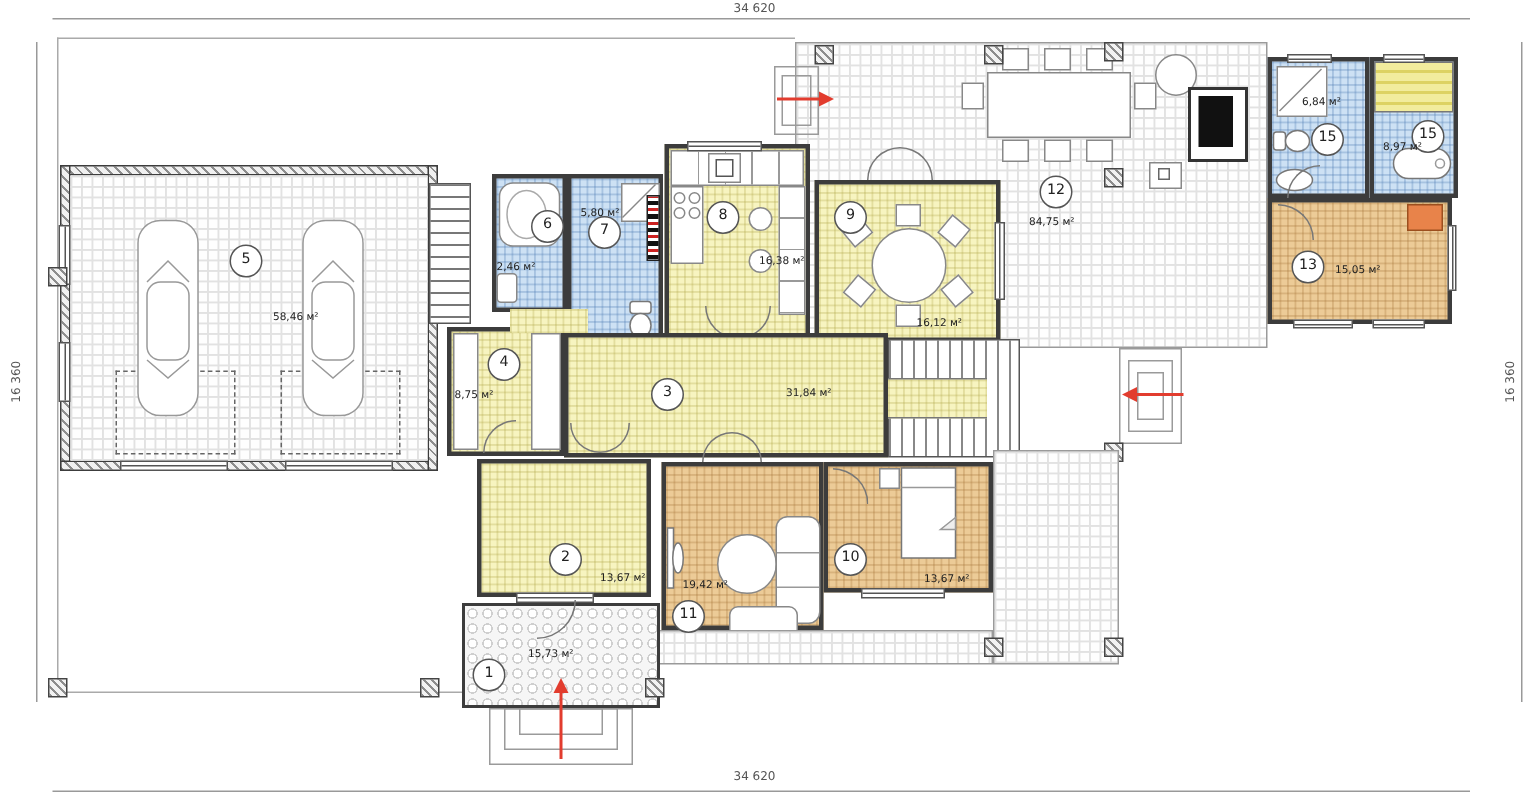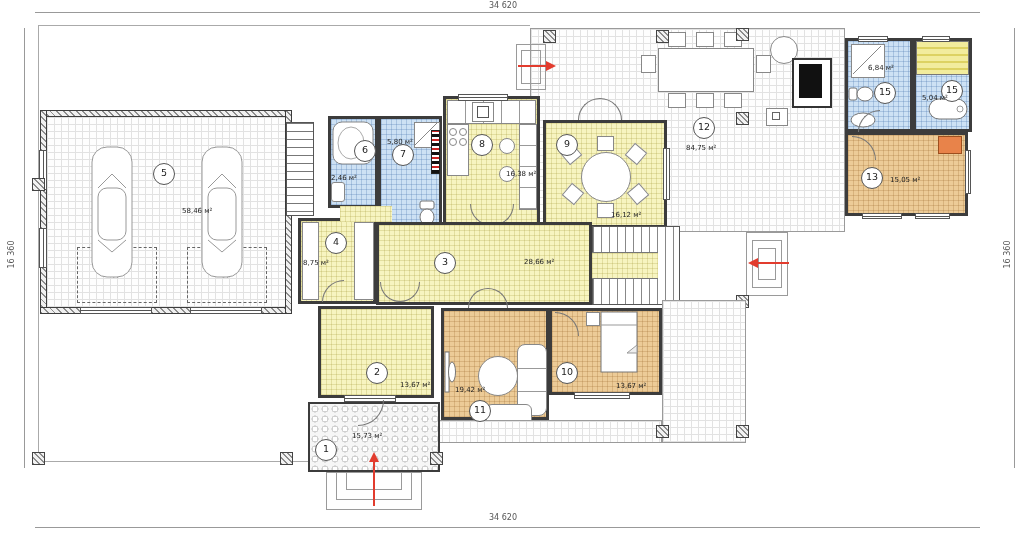--- a/index.html
+++ b/index.html
@@ -284,35 +284,35 @@
   <div class="numc" style="left:315px;top:439px;">1</div>
   <div class="numc" style="left:366px;top:362px;">2</div>
   <div class="numc" style="left:434px;top:252px;">3</div>
   <div class="numc" style="left:325px;top:232px;">4</div>
   <div class="numc" style="left:153px;top:163px;">5</div>
   <div class="numc" style="left:354px;top:140px;">6</div>
   <div class="numc" style="left:392px;top:144px;">7</div>
   <div class="numc" style="left:471px;top:134px;">8</div>
   <div class="numc" style="left:556px;top:134px;">9</div>
   <div class="numc" style="left:556px;top:362px;">10</div>
-  <div class="numc" style="left:469px;top:400px;text-align:center;">11</div>
+  <div class="numc" style="left:448px;top:400px;text-align:center;">11</div>
   <div class="numc" style="left:693px;top:117px;">12</div>
   <div class="numc" style="left:861px;top:167px;">13</div>
   <div class="numc" style="left:874px;top:82px;">15</div>
   <div class="numc" style="left:941px;top:80px;">15</div>
 
   <div class="area" style="left:352px;top:432px;">15,73 м²</div>
   <div class="area" style="left:400px;top:381px;">13,67 м²</div>
-  <div class="area" style="left:524px;top:258px;">28,66 м²</div>
+  <div class="area" style="left:524px;top:258px;">31,84 м²</div>
   <div class="area" style="left:303px;top:259px;">8,75 м²</div>
   <div class="area" style="left:182px;top:207px;">58,46 м²</div>
   <div class="area" style="left:331px;top:174px;">2,46 м²</div>
   <div class="area" style="left:387px;top:138px;">5,80 м²</div>
   <div class="area" style="left:506px;top:170px;">16,38 м²</div>
   <div class="area" style="left:611px;top:211px;">16,12 м²</div>
   <div class="area" style="left:616px;top:382px;">13,67 м²</div>
   <div class="area" style="left:455px;top:386px;">19,42 м²</div>
   <div class="area" style="left:686px;top:144px;">84,75 м²</div>
   <div class="area" style="left:890px;top:176px;">15,05 м²</div>
   <div class="area" style="left:868px;top:64px;">6,84 м²</div>
-  <div class="area" style="left:922px;top:94px;">5,04 м²</div>
+  <div class="area" style="left:922px;top:94px;">8,97 м²</div>
 
 </div>
 
 </body></html>

